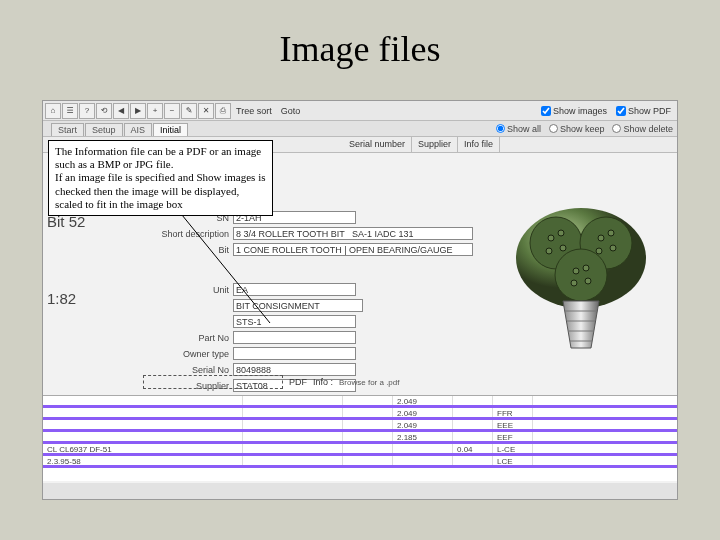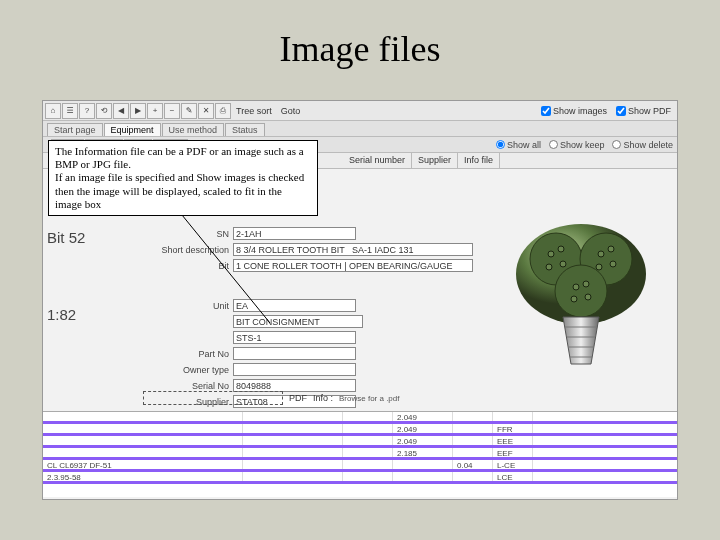--- a/index.html
+++ b/index.html
@@ -168,21 +168,21 @@
   .c1 { width: 200px; }
   .c2 { width: 100px; }
   .c3 { width: 50px; }
   .c4 { width: 60px; }
   .c5 { width: 40px; }
   .c6 { width: 40px; }
   .callout {
     position: absolute;
     left: 48px;
     top: 140px;
-    width: 270px;
+    width: 225px;
     background: #fff;
     border: 1px solid #000;
     padding: 4px 6px;
     font-family: "Times New Roman", serif;
     font-size: 11px;
     line-height: 1.2;
     color: #000;
     z-index: 20;
   }
   .callout-line {
@@ -220,27 +220,20 @@
     <label class="tb-check">
       <input type="checkbox" checked="" style="">
       <span>Show images</span>
     </label>
     <label class="tb-check">
       <input type="checkbox" checked="" style="">
       <span>Show PDF</span>
     </label>
   </div>
 
-  <div class="tabrow">
-    <div class="tab">Start page</div>
-    <div class="tab active">Equipment</div>
-    <div class="tab">Use method</div>
-    <div class="tab">Status</div>
-    <div class="tb-spacer"></div>
-  </div>
 
   <div class="option-row">
     <div class="tabrow" style="border:none;flex:1;height:14px;">
       <div class="tab">Start</div>
       <div class="tab">Setup</div>
       <div class="tab">AIS</div>
       <div class="tab active">Initial</div>
     </div>
     <label class="radio">
         <input type="radio" name="sh" checked="" style="">

